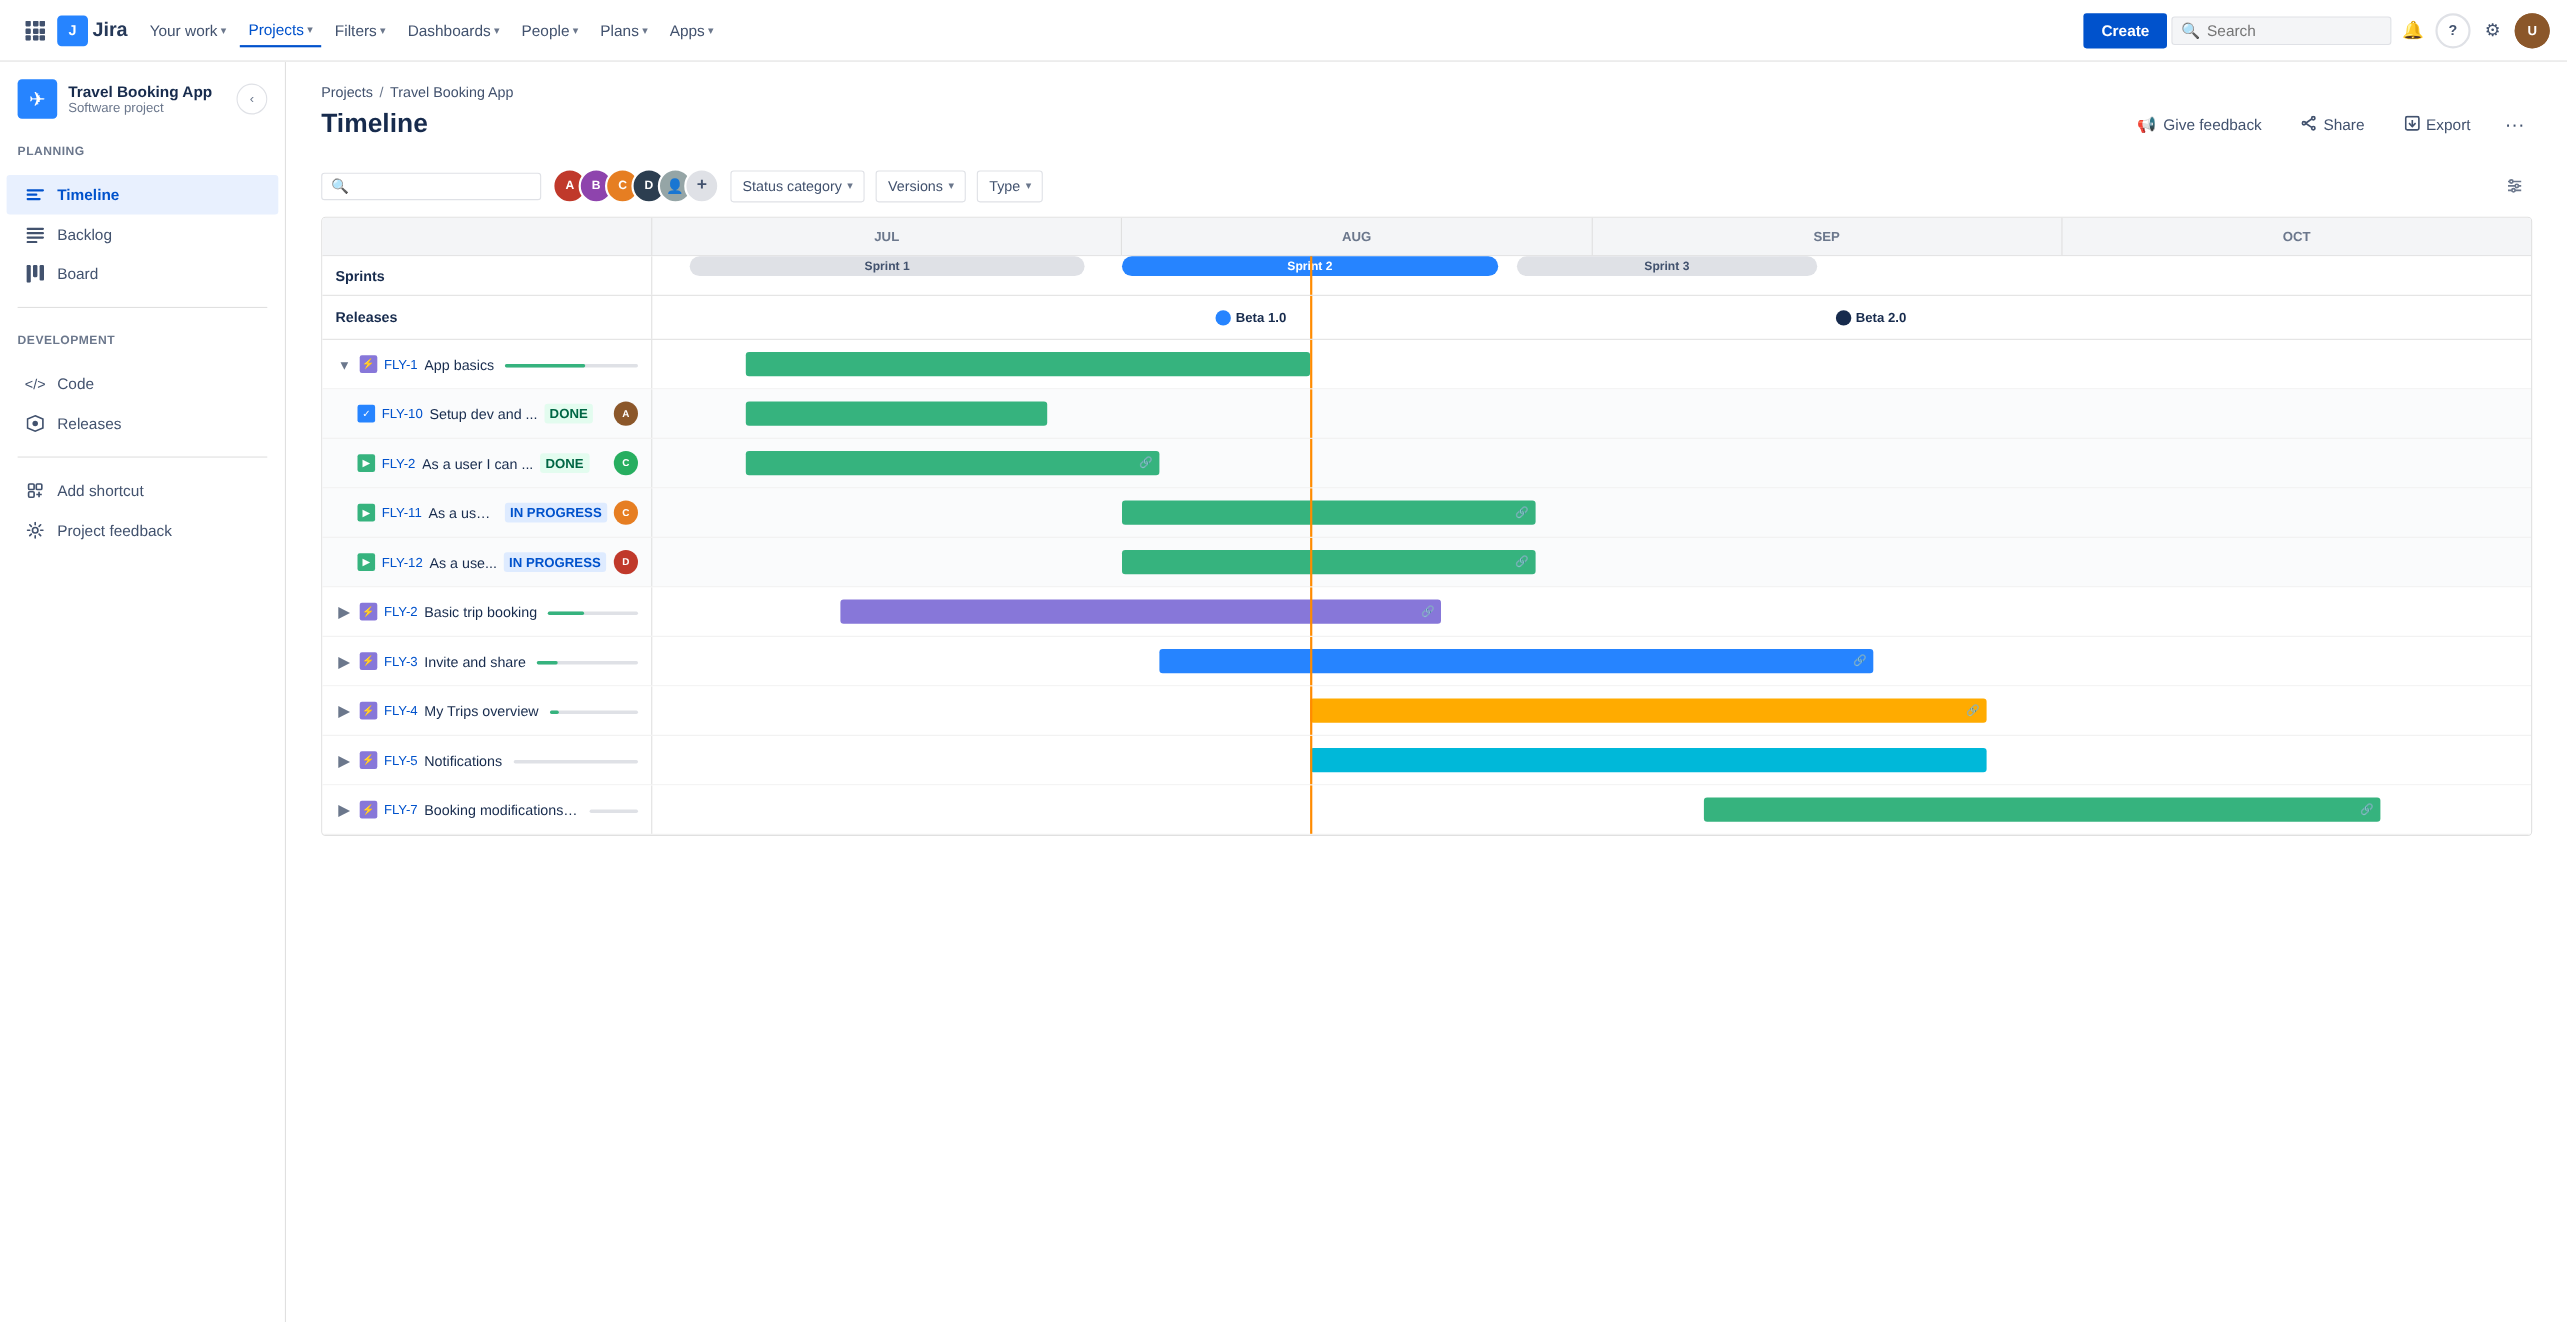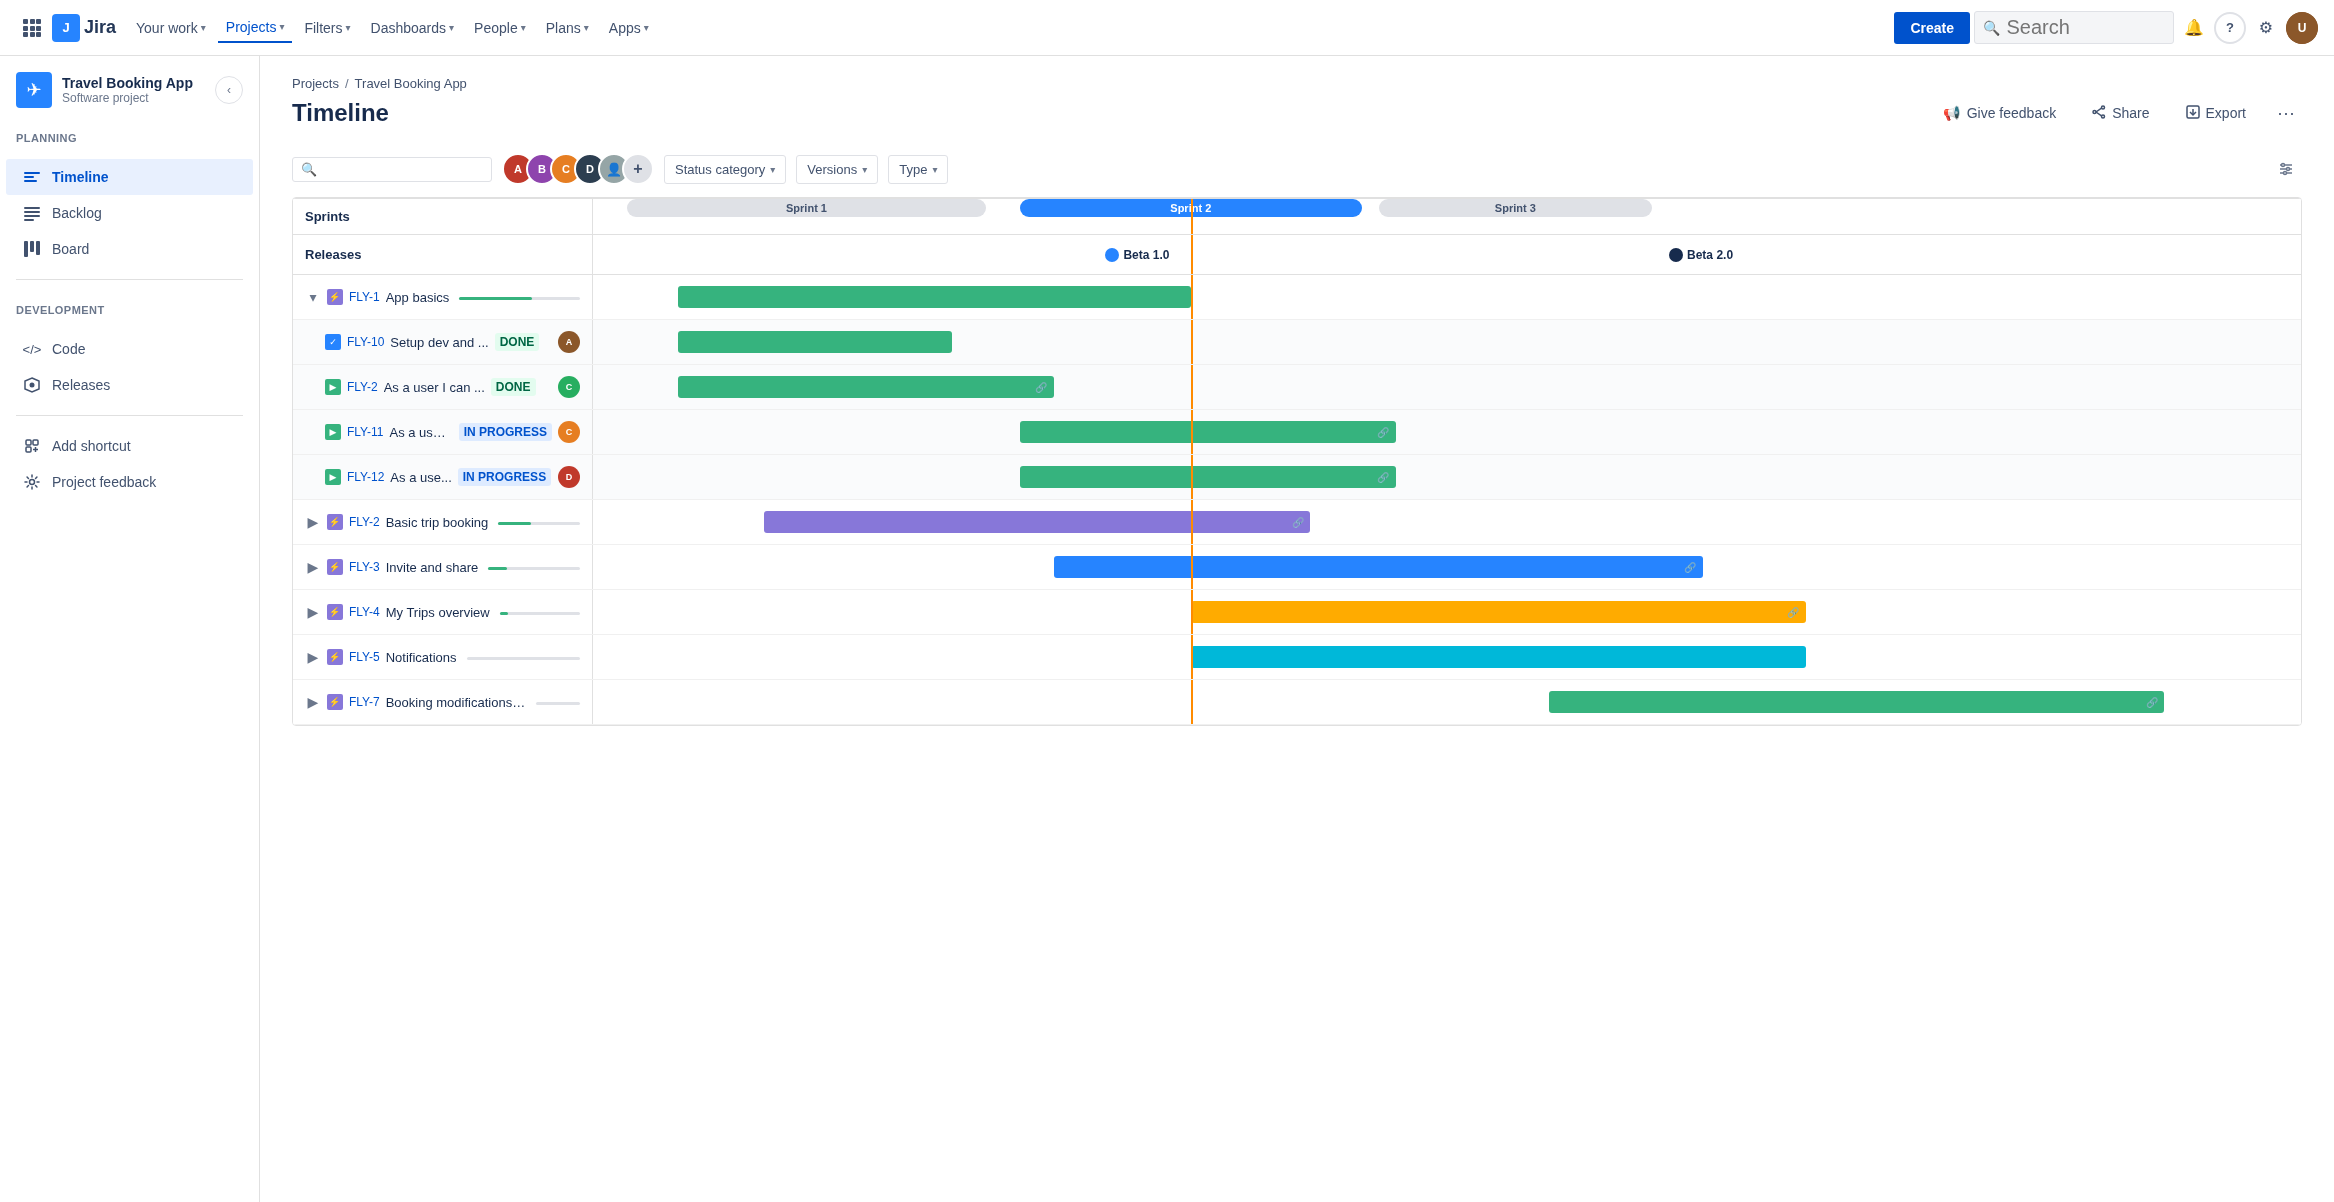--- a/index.html
+++ b/index.html
@@ -15,21 +15,21 @@
     .topnav-logo { display: flex; align-items: center; gap: 4px; margin-right: 8px; cursor: pointer; }
     .logo-icon { width: 28px; height: 28px; background: #2684ff; border-radius: 4px; display: flex; align-items: center; justify-content: center; }
     .logo-icon span { color: #fff; font-weight: 900; font-size: 13px; }
     .logo-text { color: #253858; font-size: 18px; font-weight: 700; }
     .topnav-item { display: flex; align-items: center; gap: 3px; padding: 6px 8px; border-radius: 3px; cursor: pointer; color: #42526e; font-size: 14px; white-space: nowrap; }
     .topnav-item.active { color: #0052cc; border-bottom: 2px solid #0052cc; border-radius: 0; }
     .topnav-chevron { font-size: 10px; color: #6b778c; }
     .topnav-spacer { flex: 1; }
     .topnav-create { background: #0052cc; color: #fff; border: none; border-radius: 3px; padding: 8px 16px; font-size: 14px; font-weight: 600; cursor: pointer; white-space: nowrap; }
     .topnav-search { display: flex; align-items: center; background: #f4f5f7; border: 1px solid #dfe1e6; border-radius: 3px; padding: 4px 8px; gap: 6px; min-width: 200px; cursor: text; }
-    .topnav-search input { border: none; background: transparent; outline: none; font-size: 20px; color: #42526e; width: 140px; }
+    .topnav-search input { border: none; background: transparent; outline: none; font-size: 14px; color: #42526e; width: 140px; }
     .topnav-search-icon { color: #6b778c; font-size: 14px; }
     .topnav-icon-btn { width: 32px; height: 32px; border-radius: 50%; border: none; background: transparent; cursor: pointer; display: flex; align-items: center; justify-content: center; color: #42526e; font-size: 16px; }
     .topnav-avatar { width: 32px; height: 32px; border-radius: 50%; background: #8b572a; cursor: pointer; overflow: hidden; display: flex; align-items: center; justify-content: center; }
 
     
     .layout { display: flex; margin-top: 56px; height: calc(100vh - 56px); }
 
     
     .sidebar { width: 260px; background: #fff; border-right: 1px solid #e0e0e0; display: flex; flex-direction: column; flex-shrink: 0; overflow-y: auto; padding-bottom: 16px; }
     .sidebar-project { display: flex; align-items: center; gap: 10px; padding: 16px 16px 12px 16px; }
@@ -381,20 +381,26 @@
               <circle cx="7" cy="12" r="1.5" fill="#fff"></circle>
           </svg>
         </button>
       </div>
 
       <div class="timeline-area">
         <div class="timeline-container">
 
           <div class="tl-header">
             <div class="tl-label-col"></div>
+            <div class="tl-months">
+              <div class="tl-month">JUL</div>
+              <div class="tl-month">AUG</div>
+              <div class="tl-month">SEP</div>
+              <div class="tl-month">OCT</div>
+            </div>
           </div>
 
           <div class="tl-sprints-row">
             <div class="tl-label-cell">Sprints</div>
             <div class="tl-timeline-cell" style="position:relative;">
 
               <div class="sprint-bar" style="left:2%;width:21%;">
                 <span>Sprint 1</span>
               </div>
 

